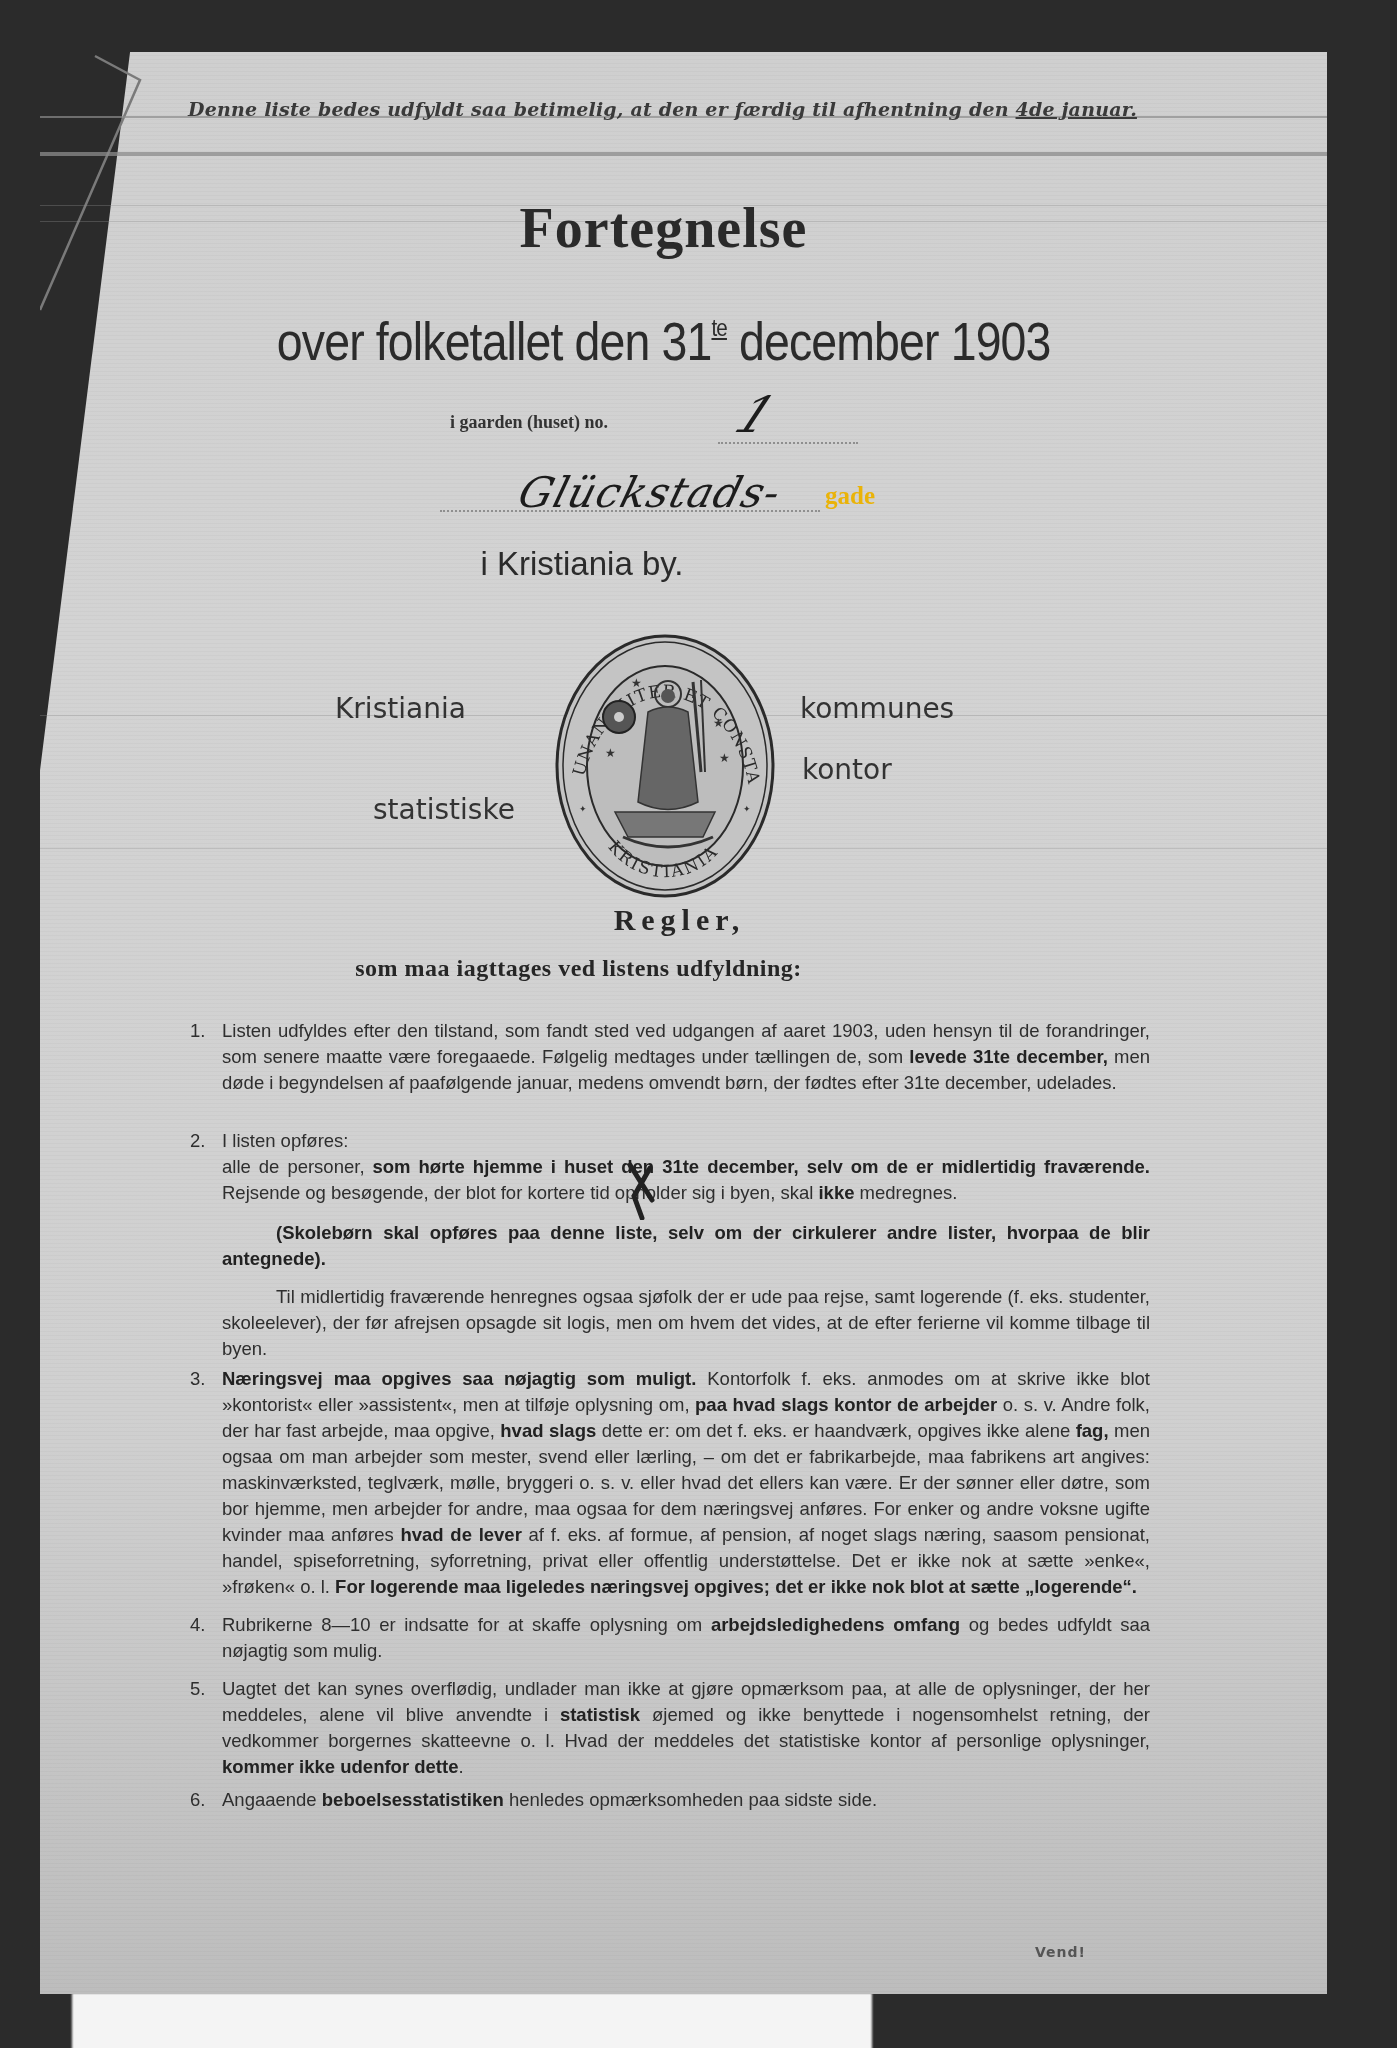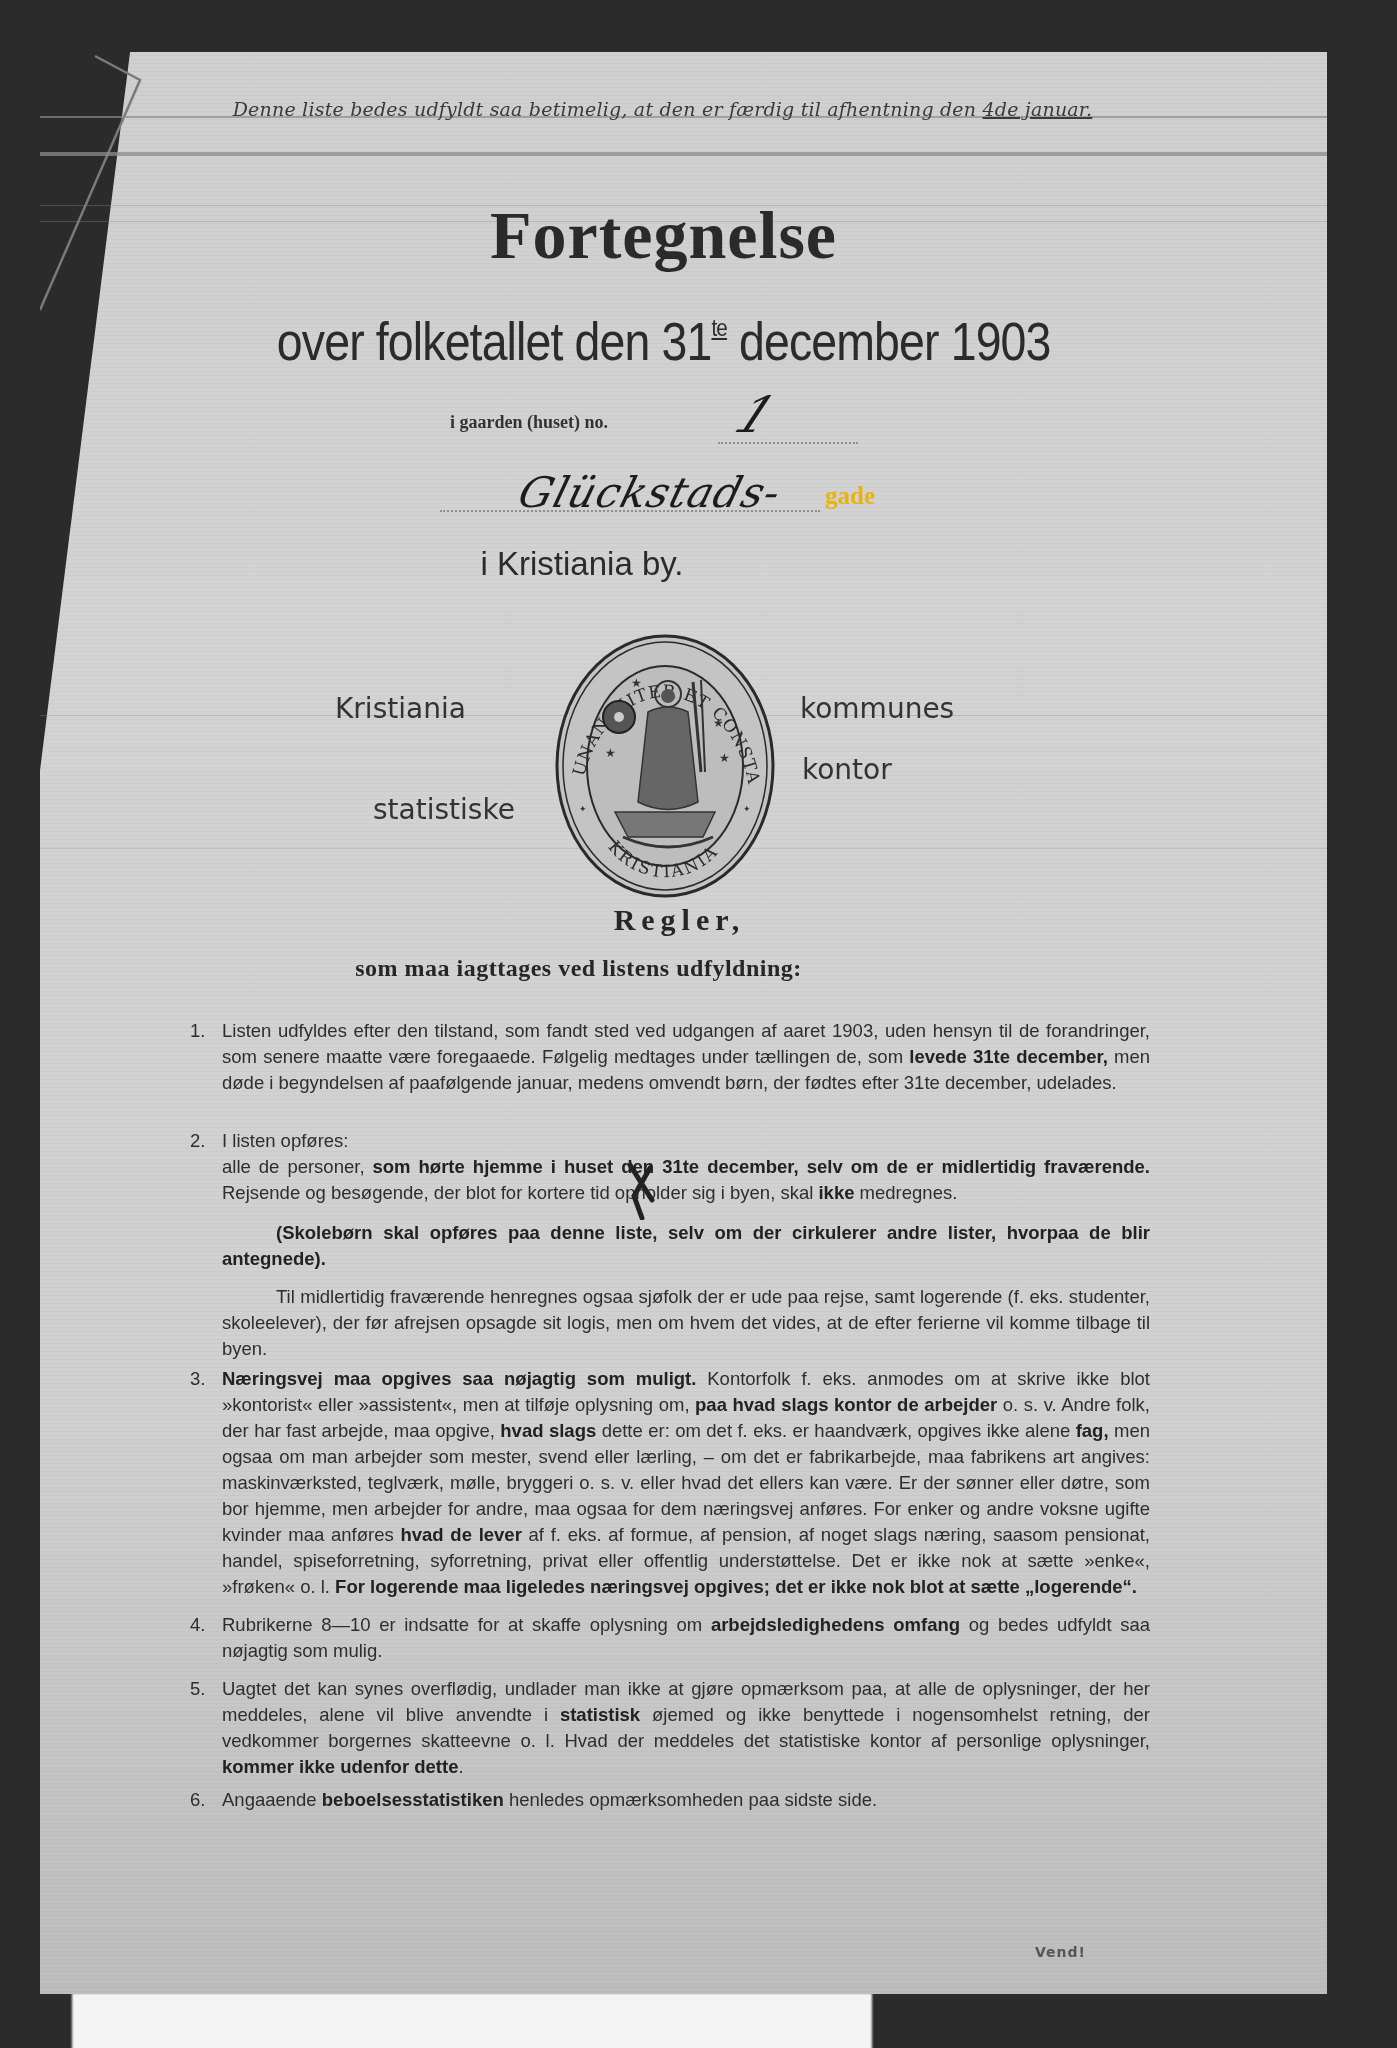--- a/index.html
+++ b/index.html
@@ -24,27 +24,27 @@
     pointer-events: none;
   }
   .fold {
     position: absolute; left: 40px; top: 52px; width: 110px; height: 260px;
     pointer-events: none;
   }
   .rule { position: absolute; left: 40px; width: 1287px; background: #8c8c8c; }
   .t { position: absolute; white-space: nowrap; }
   .header-note {
     left: 185px; top: 98px; width: 955px; text-align: center;
-    font-family: "DejaVu Serif", serif; font-style: italic; font-weight: normal;
+    font-family: "DejaVu Serif", serif; font-style: italic; font-weight: bold;
     font-size: 19px; letter-spacing: 0.2px; color: #3a3a3a;
   }
   .header-note u { text-decoration: underline; text-decoration-thickness: 2px; }
   .title {
     left: 0; width: 1327px; text-align: center; top: 196px;
-    font-size: 68px; font-weight: bold; color: #2a2a2a; letter-spacing: 1px;
+    font-size: 56px; font-weight: bold; color: #2a2a2a; letter-spacing: 1px;
   }
   .subtitle {
     left: 0; width: 1327px; text-align: center; top: 310px;
     font-family: "Liberation Sans", sans-serif; font-stretch: condensed;
     font-size: 54px; color: #2b2b2b; letter-spacing: -1px;
     transform: scaleX(0.86); transform-origin: 665px 0;
   }
   .subtitle sup { font-size: 24px; text-decoration: underline; vertical-align: 24px; }
   .gaard {
     left: 450px; top: 412px; font-size: 18px; font-weight: bold; color: #333;

